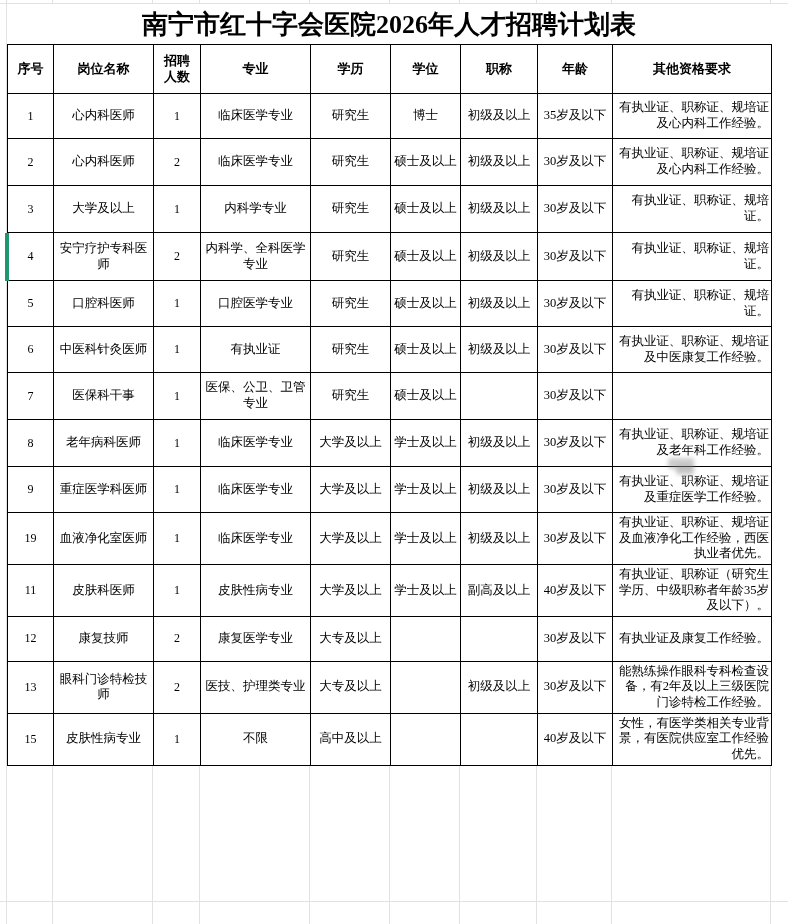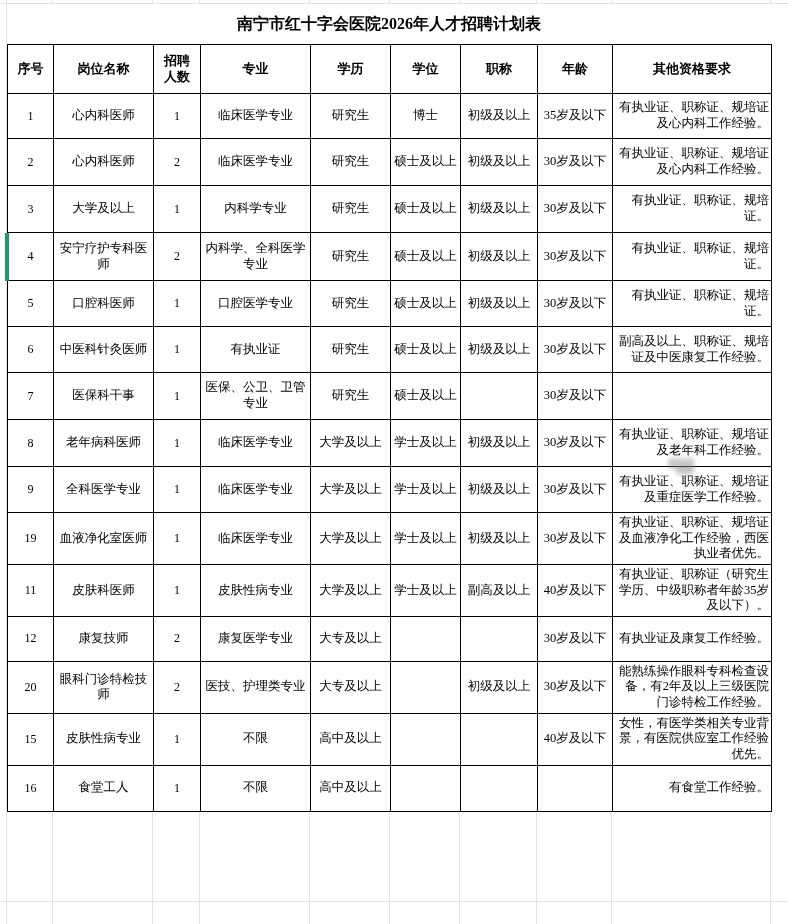--- a/index.html
+++ b/index.html
@@ -48,21 +48,21 @@
     top: 4px;
     width: 764px;
     height: 40px;
     display: flex;
     align-items: center;
     justify-content: center;
     background: #ffffff;
     z-index: 2;
   }
   #title-text {
-    font-size: 16px;
+    font-size: 26px;
     font-weight: bold;
     letter-spacing: 0px;
     color: #000000;
     white-space: nowrap;
   }
 
   
   #plan-table {
     position: absolute;
     left: 7px;
@@ -230,21 +230,21 @@
         </tr>
         <tr style="height: 46px;">
           <td class="idx">6</td>
           <td>中医科针灸医师</td>
           <td class="num">1</td>
           <td>有执业证</td>
           <td>研究生</td>
           <td>硕士及以上</td>
           <td>初级及以上</td>
           <td>30岁及以下</td>
-          <td class="req">副高及以上、职称证、规培证及中医康复工作经验。</td>
+          <td class="req">有执业证、职称证、规培证及中医康复工作经验。</td>
         </tr>
         <tr style="height: 47px;">
           <td class="idx">7</td>
           <td>医保科干事</td>
           <td class="num">1</td>
           <td>医保、公卫、卫管专业</td>
           <td>研究生</td>
           <td>硕士及以上</td>
           <td></td>
           <td>30岁及以下</td>
@@ -256,21 +256,21 @@
           <td class="num">1</td>
           <td>临床医学专业</td>
           <td>大学及以上</td>
           <td>学士及以上</td>
           <td>初级及以上</td>
           <td>30岁及以下</td>
           <td class="req">有执业证、职称证、规培证及老年科工作经验。</td>
         </tr>
         <tr style="height: 46px;">
           <td class="idx">9</td>
-          <td>全科医学专业</td>
+          <td>重症医学科医师</td>
           <td class="num">1</td>
           <td>临床医学专业</td>
           <td>大学及以上</td>
           <td>学士及以上</td>
           <td>初级及以上</td>
           <td>30岁及以下</td>
           <td class="req">有执业证、职称证、规培证及重症医学工作经验。</td>
         </tr>
         <tr style="height: 48px;">
           <td class="idx">19</td>
@@ -299,52 +299,41 @@
           <td>康复技师</td>
           <td class="num">2</td>
           <td>康复医学专业</td>
           <td>大专及以上</td>
           <td></td>
           <td></td>
           <td>30岁及以下</td>
           <td class="req">有执业证及康复工作经验。</td>
         </tr>
         <tr style="height: 48px;">
-          <td class="idx">20</td>
+          <td class="idx">13</td>
           <td>眼科门诊特检技师</td>
           <td class="num">2</td>
           <td>医技、护理类专业</td>
           <td>大专及以上</td>
           <td></td>
           <td>初级及以上</td>
           <td>30岁及以下</td>
           <td class="req">能熟练操作眼科专科检查设备，有2年及以上三级医院门诊特检工作经验。</td>
         </tr>
         <tr style="height: 50px;">
           <td class="idx">15</td>
           <td>皮肤性病专业</td>
           <td class="num">1</td>
           <td>不限</td>
           <td>高中及以上</td>
           <td></td>
           <td></td>
           <td>40岁及以下</td>
           <td class="req">女性，有医学类相关专业背景，有医院供应室工作经验优先。</td>
         </tr>
-        <tr style="height: 46px;">
-          <td class="idx">16</td>
-          <td>食堂工人</td>
-          <td class="num">1</td>
-          <td>不限</td>
-          <td>高中及以上</td>
-          <td></td>
-          <td></td>
-          <td></td>
-          <td class="req">有食堂工作经验。</td>
-        </tr>
       </tbody>
   </table>
 
   <div id="selection-accent" style="top: 232.5px; height: 48px; background: rgb(33, 149, 110);"></div>
 
   <div class="smudge" style="left:668px; top:458px; width:26px; height:11px;"></div>
   <div class="smudge" style="left:676px; top:466px; width:18px; height:9px;"></div>
 
 </div>
 

